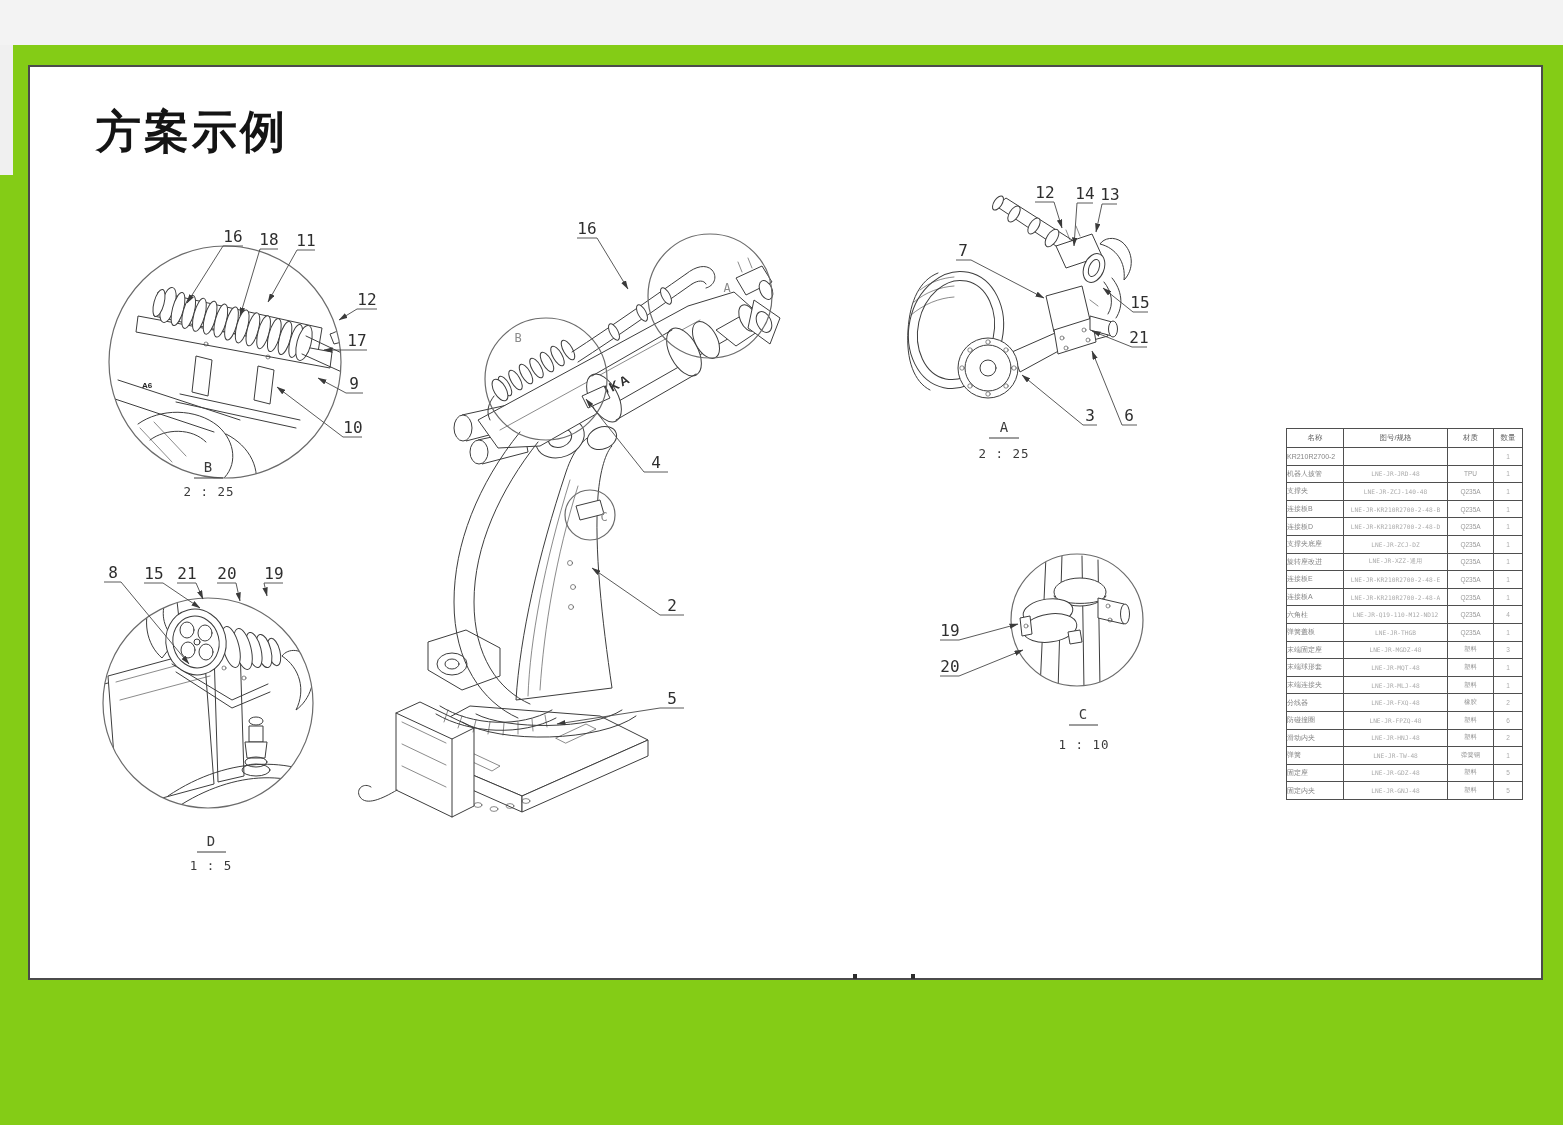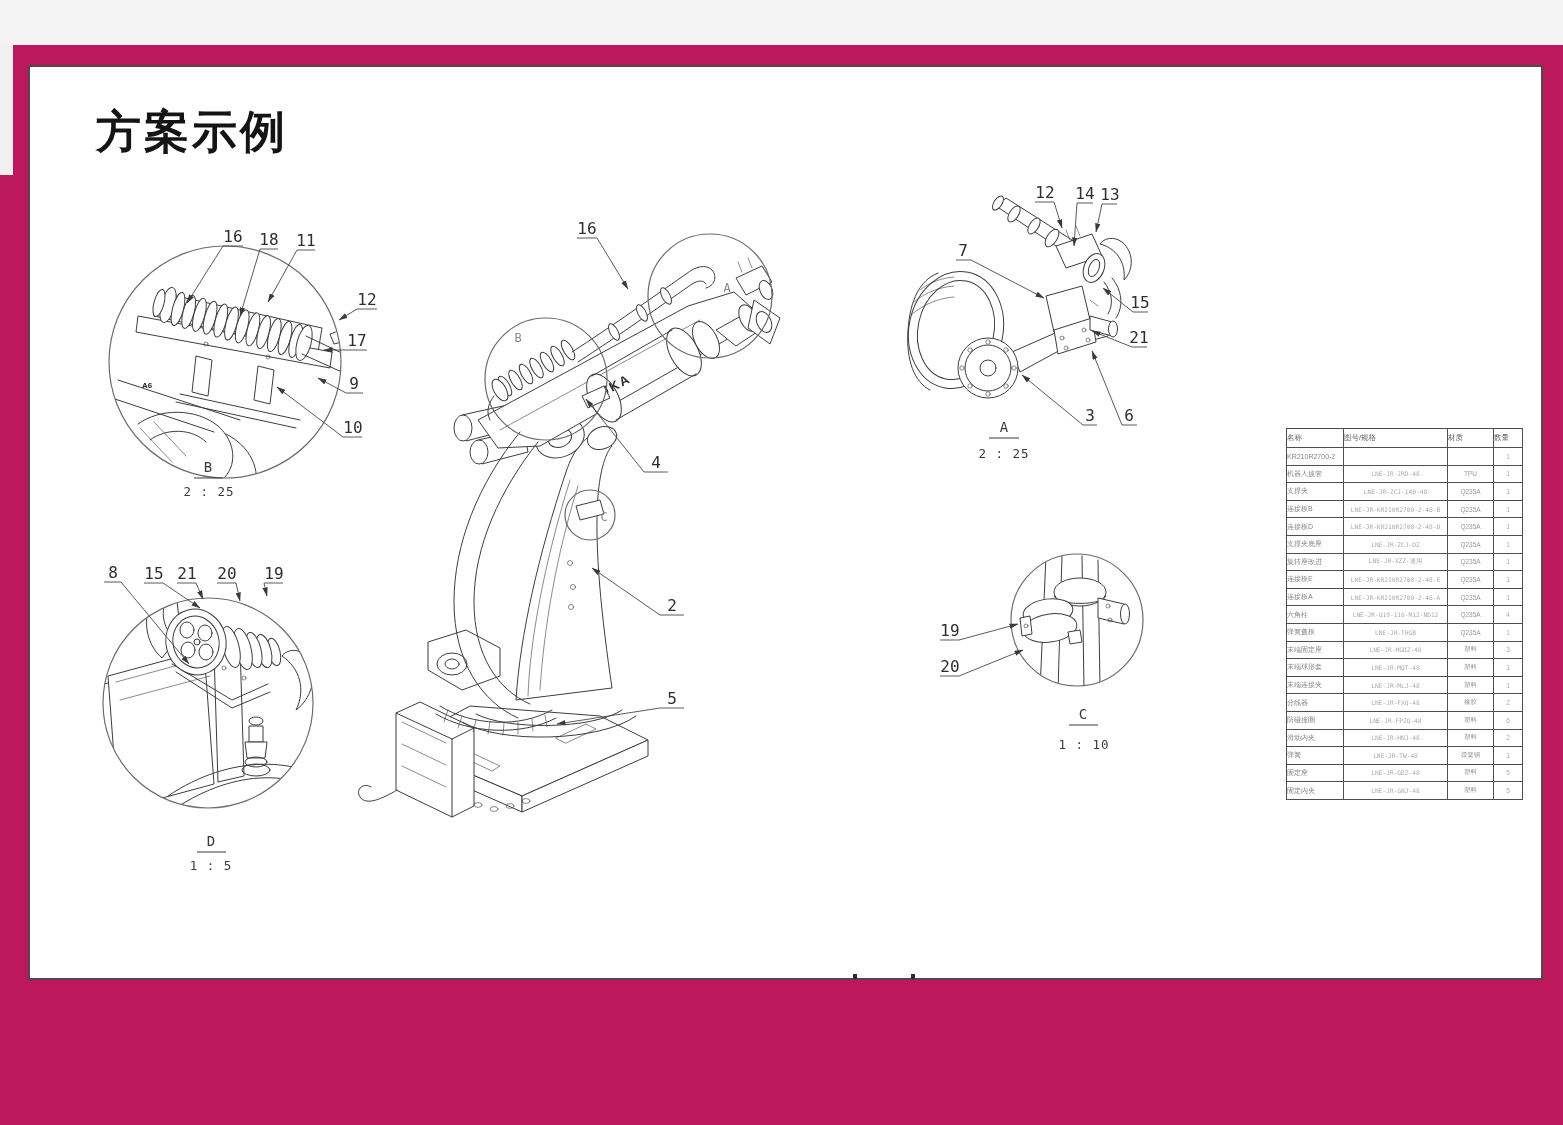--- a/index.html
+++ b/index.html
@@ -1,16 +1,16 @@
 <!DOCTYPE html>
 <html><head>
 <meta charset="utf-8">
 <style>
   html,body{margin:0;padding:0;background:#fff;}
-  .canvas{position:relative;width:1563px;height:1125px;background:#be185d;overflow:hidden;
+  .canvas{position:relative;width:1563px;height:1125px;background:#84cc16;overflow:hidden;
           font-family:"Liberation Sans",sans-serif;}
   .topband{position:absolute;left:0;top:0;width:1563px;height:45px;background:#f3f3f3;}
   .edgeband{position:absolute;left:0;top:45px;width:13px;height:130px;background:#f0f0f0;}
   .frame{position:absolute;left:28px;top:65px;width:1511px;height:911px;border:2px solid #4b4b4b;background:#fff;}
   .tick{position:absolute;width:4px;height:5px;background:#2c2c2c;}
   .title{position:absolute;left:96px;top:102px;font-size:45px;font-weight:600;color:#141414;
          letter-spacing:3px;white-space:nowrap;}
   svg.drawing{position:absolute;left:0;top:0;}
 
   
@@ -25,21 +25,21 @@
   .vs{font:12.5px "DejaVu Sans Mono",monospace;fill:#3a3a3a;text-anchor:middle;letter-spacing:1px;}
   .cl{font:12px "DejaVu Sans Mono",monospace;fill:#8a8a8a;text-anchor:middle;}
   .tiny{font:8px "Liberation Sans",sans-serif;font-weight:bold;fill:#222;}
   .brand{font:13px "Liberation Sans",sans-serif;font-weight:bold;fill:#2e2e2e;letter-spacing:2px;text-anchor:middle;}
 
   
   table.parts{position:absolute;left:1286px;top:428px;width:236px;border-collapse:collapse;
               table-layout:fixed;background:#fff;border:1.6px solid #333;}
   table.parts th,table.parts td{border:1px solid #4f4f4f;overflow:hidden;white-space:nowrap;
               font-weight:normal;padding:0;}
-  table.parts th{height:18px;font-size:7.5px;color:#666;text-align:left;margin-left:40px;}
+  table.parts th{height:18px;font-size:7.5px;color:#666;text-align:center;margin-left:40px;}
   table.parts td{height:16.6px;}
   td.c0{font-size:7px;color:#858585;text-align:left;padding-left:3px;}
   td.c1{font-size:6.2px;color:#ababab;text-align:center;font-family:"DejaVu Sans Mono",monospace;}
   td.c2{font-size:6.5px;color:#9a9a9a;text-align:center;}
   td.c3{font-size:6.5px;color:#ababab;text-align:center;}
 </style>
 </head>
 <body>
 
 <div class="canvas">

